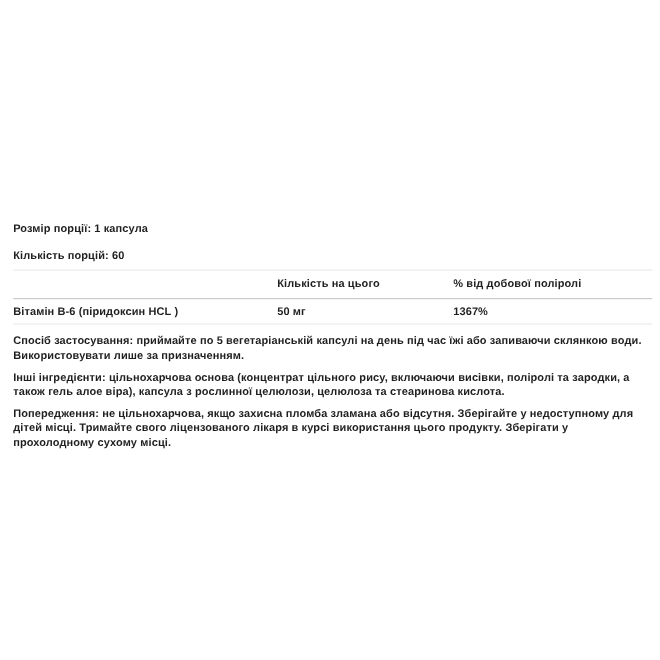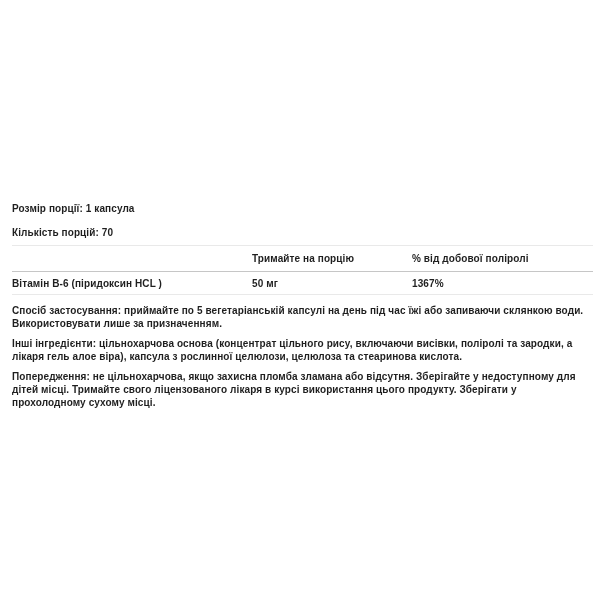--- a/index.html
+++ b/index.html
@@ -61,37 +61,37 @@
     margin: 0 0 7px 0;
   }
 </style>
 </head>
 <body>
 
 <div class="content">
 
   <p class="meta-line first">Розмір порції: 1 капсула</p>
 
-  <p class="meta-line">Кількість порцій: 70</p>
+  <p class="meta-line">Кількість порцій: 60</p>
 
   <div class="facts-table">
 
     <div class="facts-row header">
       <div class="cell"></div>
-      <div class="cell">Тримайте на порцію</div>
+      <div class="cell">Кількість на цього</div>
       <div class="cell">% від добової поліролі</div>
     </div>
 
     <div class="facts-row data">
       <div class="cell">Вітамін B-6 (піридоксин HCL )</div>
       <div class="cell">50 мг</div>
       <div class="cell">1367%</div>
     </div>
 
   </div>
 
   <div class="paragraphs">
     <p>Спосіб застосування: приймайте по 5 вегетаріанській капсулі на день під час їжі або запиваючи склянкою води. Використовувати лише за призначенням.</p>
-    <p>Інші інгредієнти: цільнохарчова основа (концентрат цільного рису, включаючи висівки, поліролі та зародки, а лікаря гель алое віра), капсула з рослинної целюлози, целюлоза та стеаринова кислота.</p>
+    <p>Інші інгредієнти: цільнохарчова основа (концентрат цільного рису, включаючи висівки, поліролі та зародки, а також гель алое віра), капсула з рослинної целюлози, целюлоза та стеаринова кислота.</p>
     <p>Попередження: не цільнохарчова, якщо захисна пломба зламана або відсутня. Зберігайте у недоступному для дітей місці. Тримайте свого ліцензованого лікаря в курсі використання цього продукту. Зберігати у прохолодному сухому місці.</p>
   </div>
 
 </div>
 
 </body></html>

